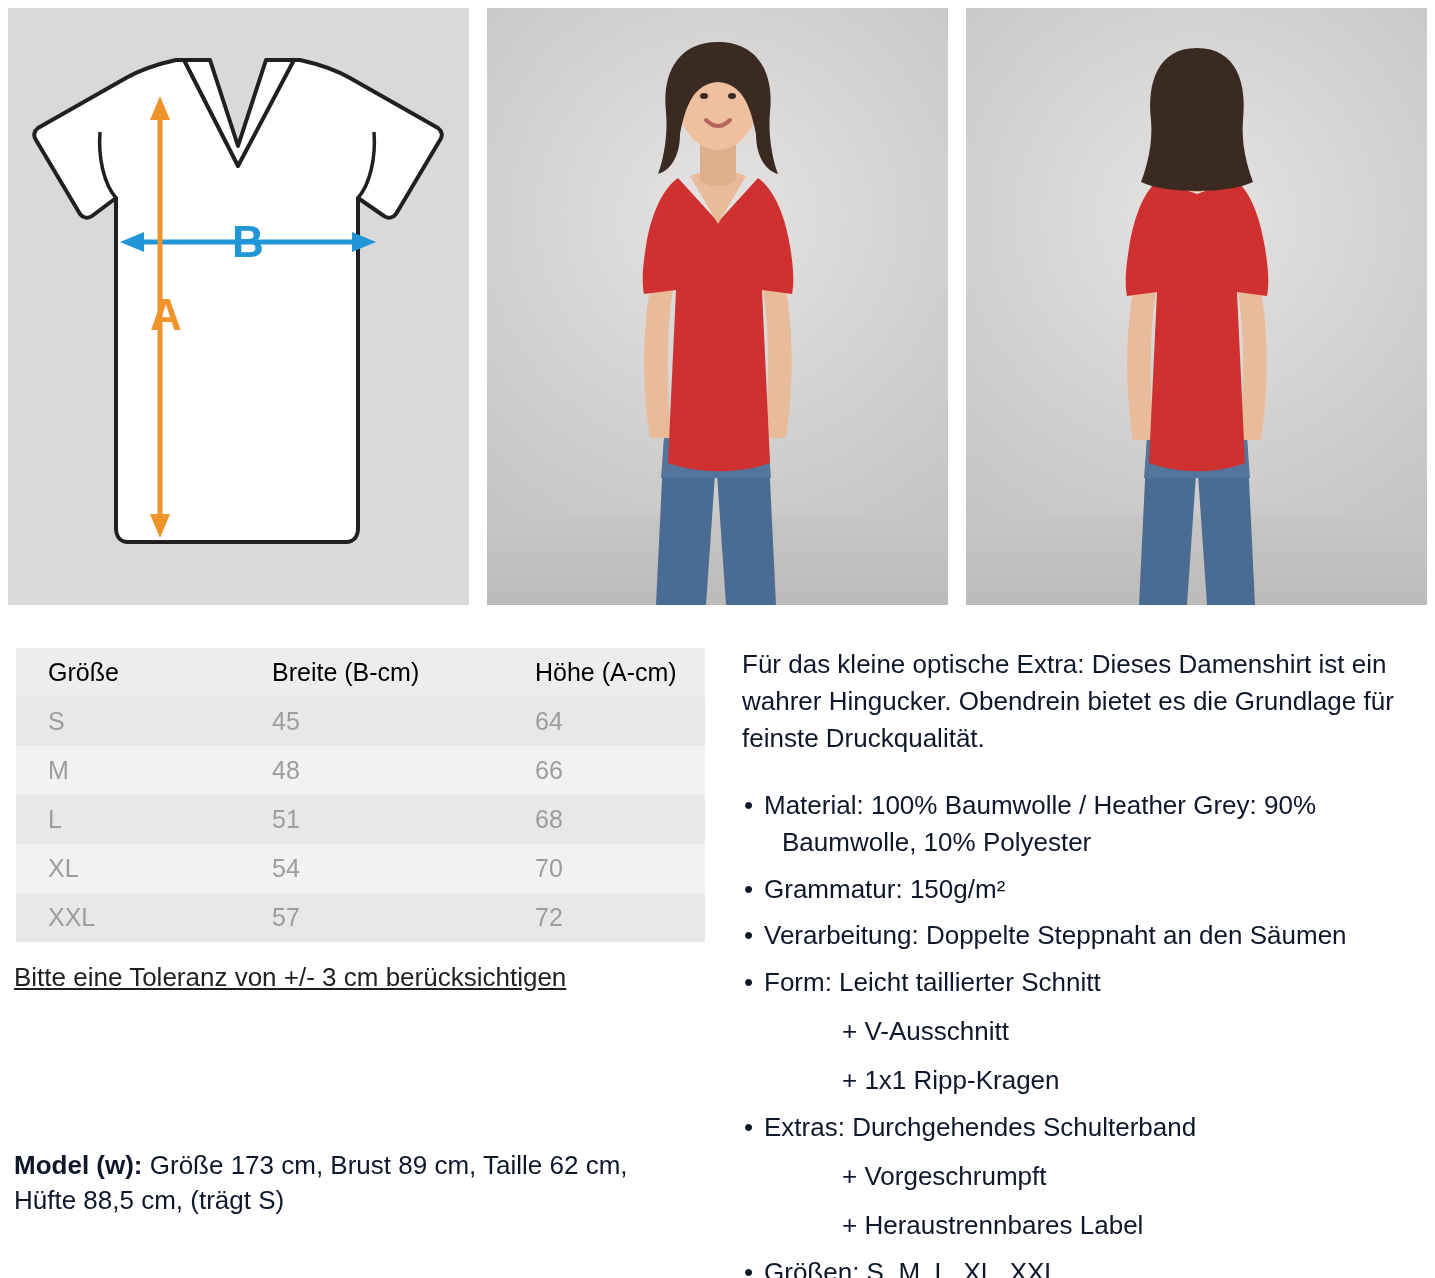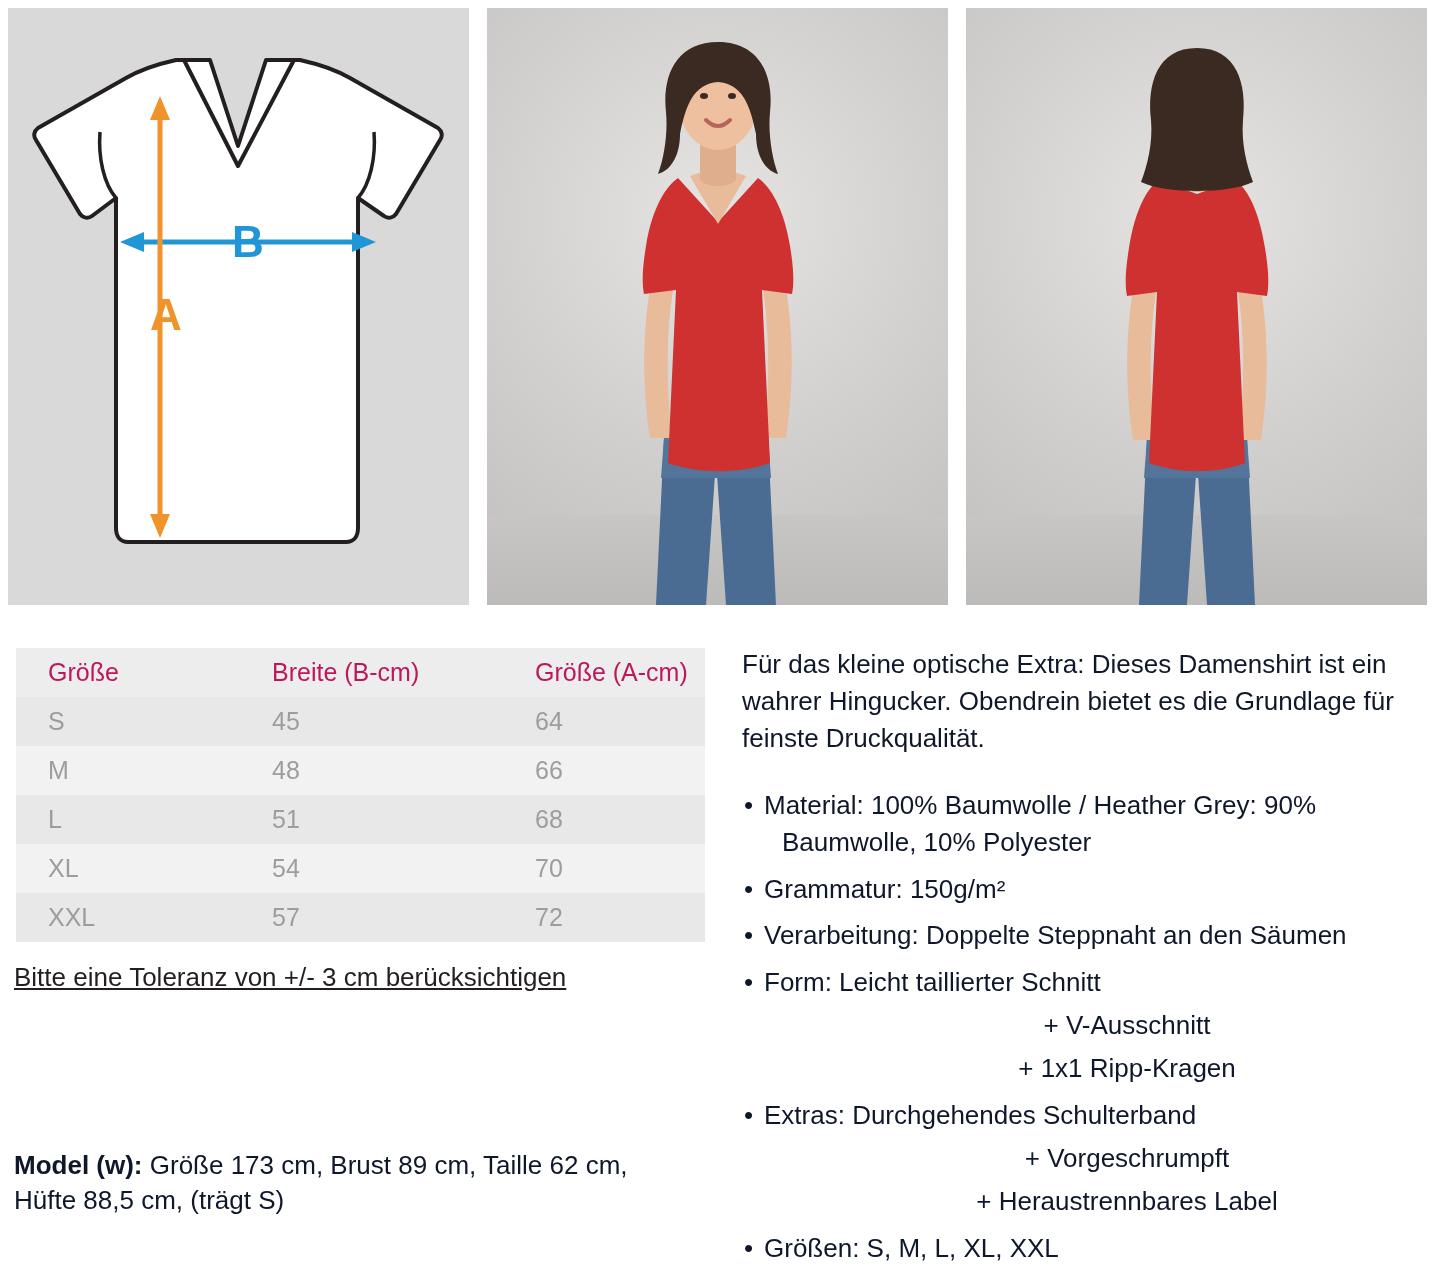--- a/index.html
+++ b/index.html
@@ -87,21 +87,21 @@
     border-collapse: collapse;
     font-size: 25px;
     color: #9d9d9d;
   }
   .size-table th, .size-table td {
     text-align: left;
     font-weight: normal;
     padding: 10px 0 10px 32px;
     height: 28px;
   }
-  .size-table th { color: #be185d; }
+  .size-table th { color: #000000; }
   .size-table col.c1 { width: 224px; }
   .size-table col.c2 { width: 263px; }
   .size-table col.c3 { width: 202px; }
   .size-table thead tr { background: #ededed; }
   .size-table tbody tr:nth-child(odd) { background: #e8e8e8; }
   .size-table tbody tr:nth-child(even) { background: #f2f2f2; }
 
   .tolerance {
     position: absolute;
     left: 14px;
@@ -140,22 +140,21 @@
   }
   .bullets > li:before {
     content: "\2022";
     position: absolute;
     left: 2px;
     top: 0;
   }
   .sub {
     display: block;
     padding-left: 78px;
-    margin-top: 6px;
-    text-align: center;
+    margin-top: 12px;
   }
   .cont {
     display: block;
     padding-left: 18px;
   }
 </style>
 </head>
 <body>
 
 <div class="page">
@@ -241,21 +240,21 @@
     <table class="size-table">
       <colgroup>
           <col class="c1">
           <col class="c2">
           <col class="c3">
         </colgroup>
       <thead>
         <tr>
           <th>Größe</th>
           <th>Breite (B-cm)</th>
-          <th>Größe (A-cm)</th>
+          <th>Höhe (A-cm)</th>
         </tr>
       </thead>
       <tbody>
         <tr>
           <td>S</td>
           <td>45</td>
           <td>64</td>
         </tr>
         <tr>
           <td>M</td>

